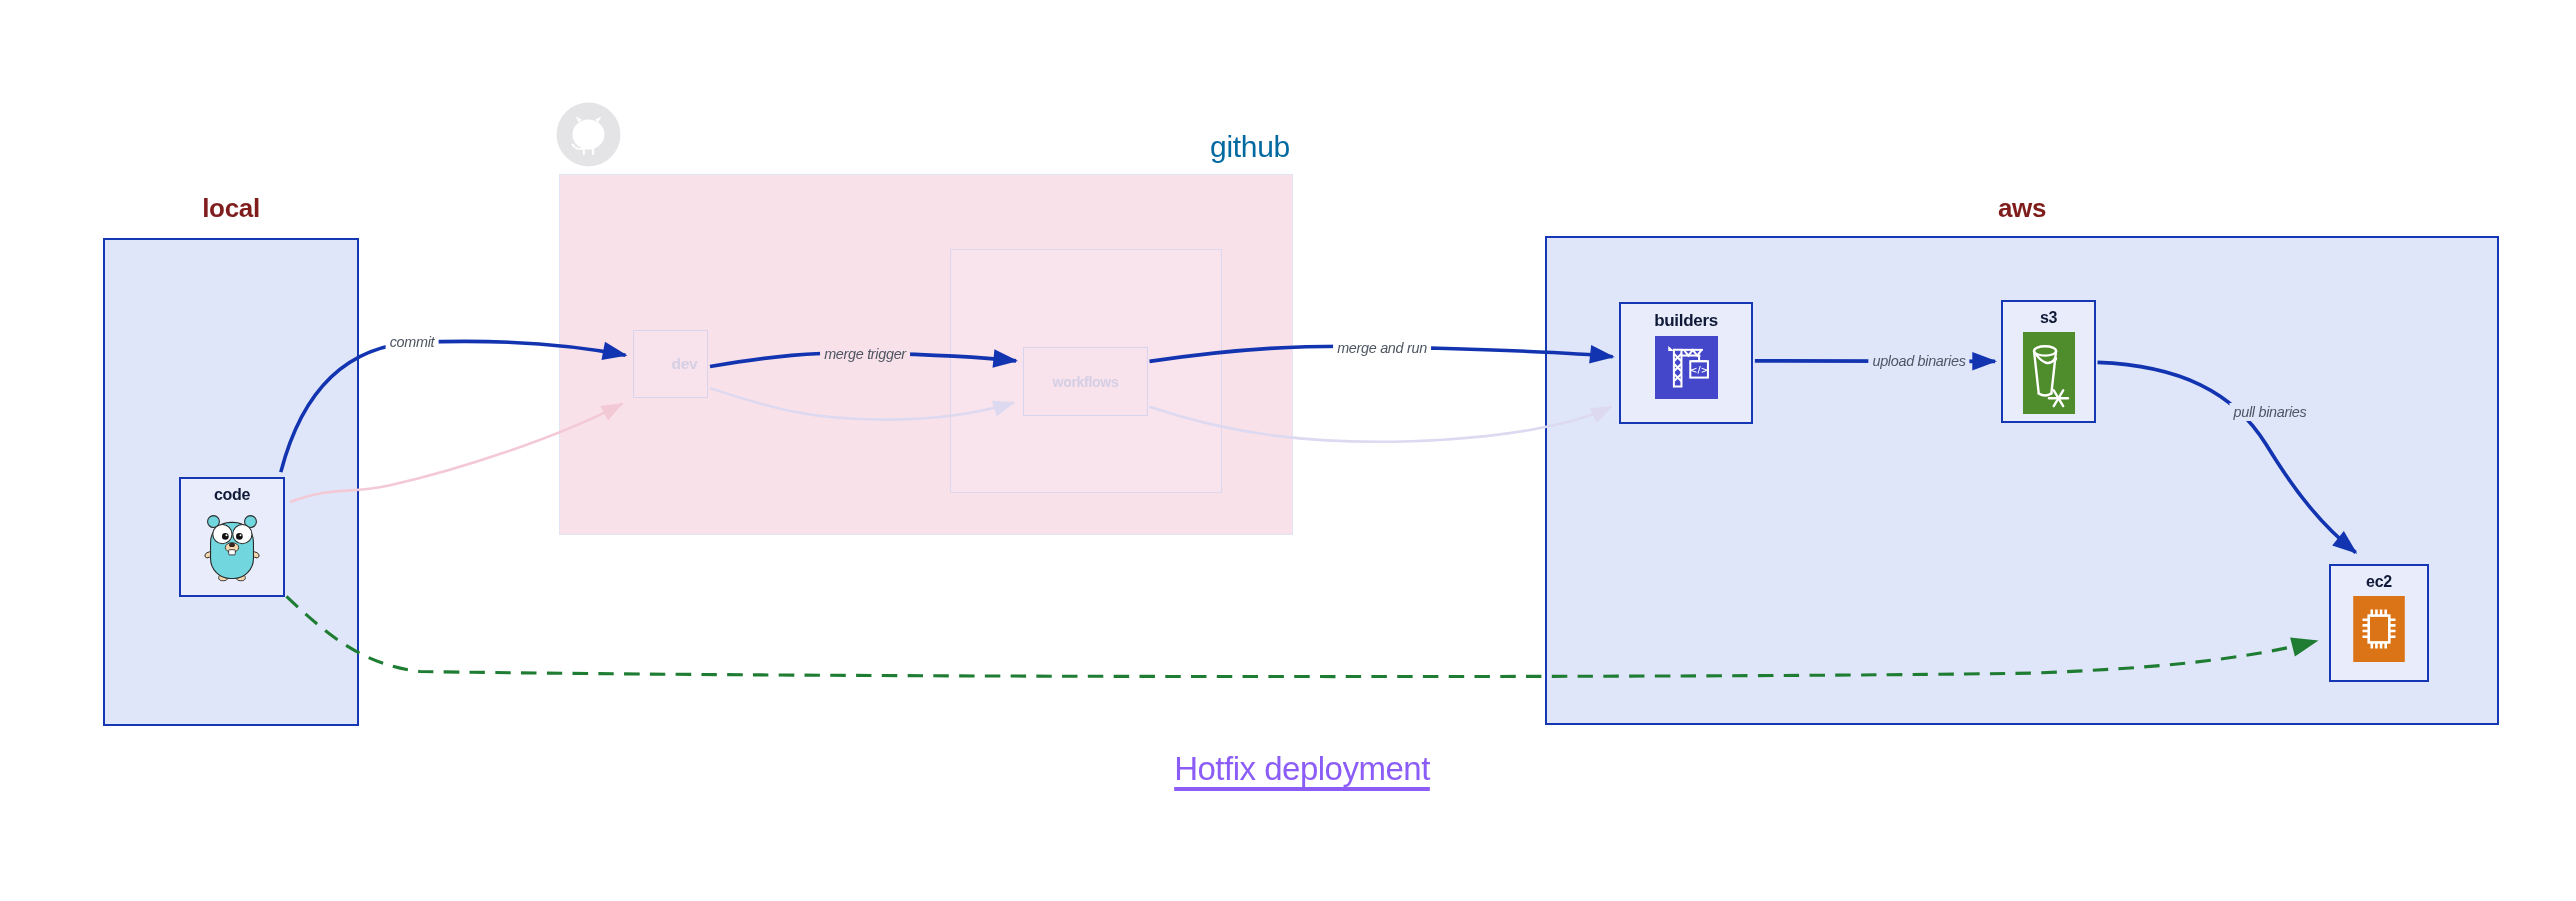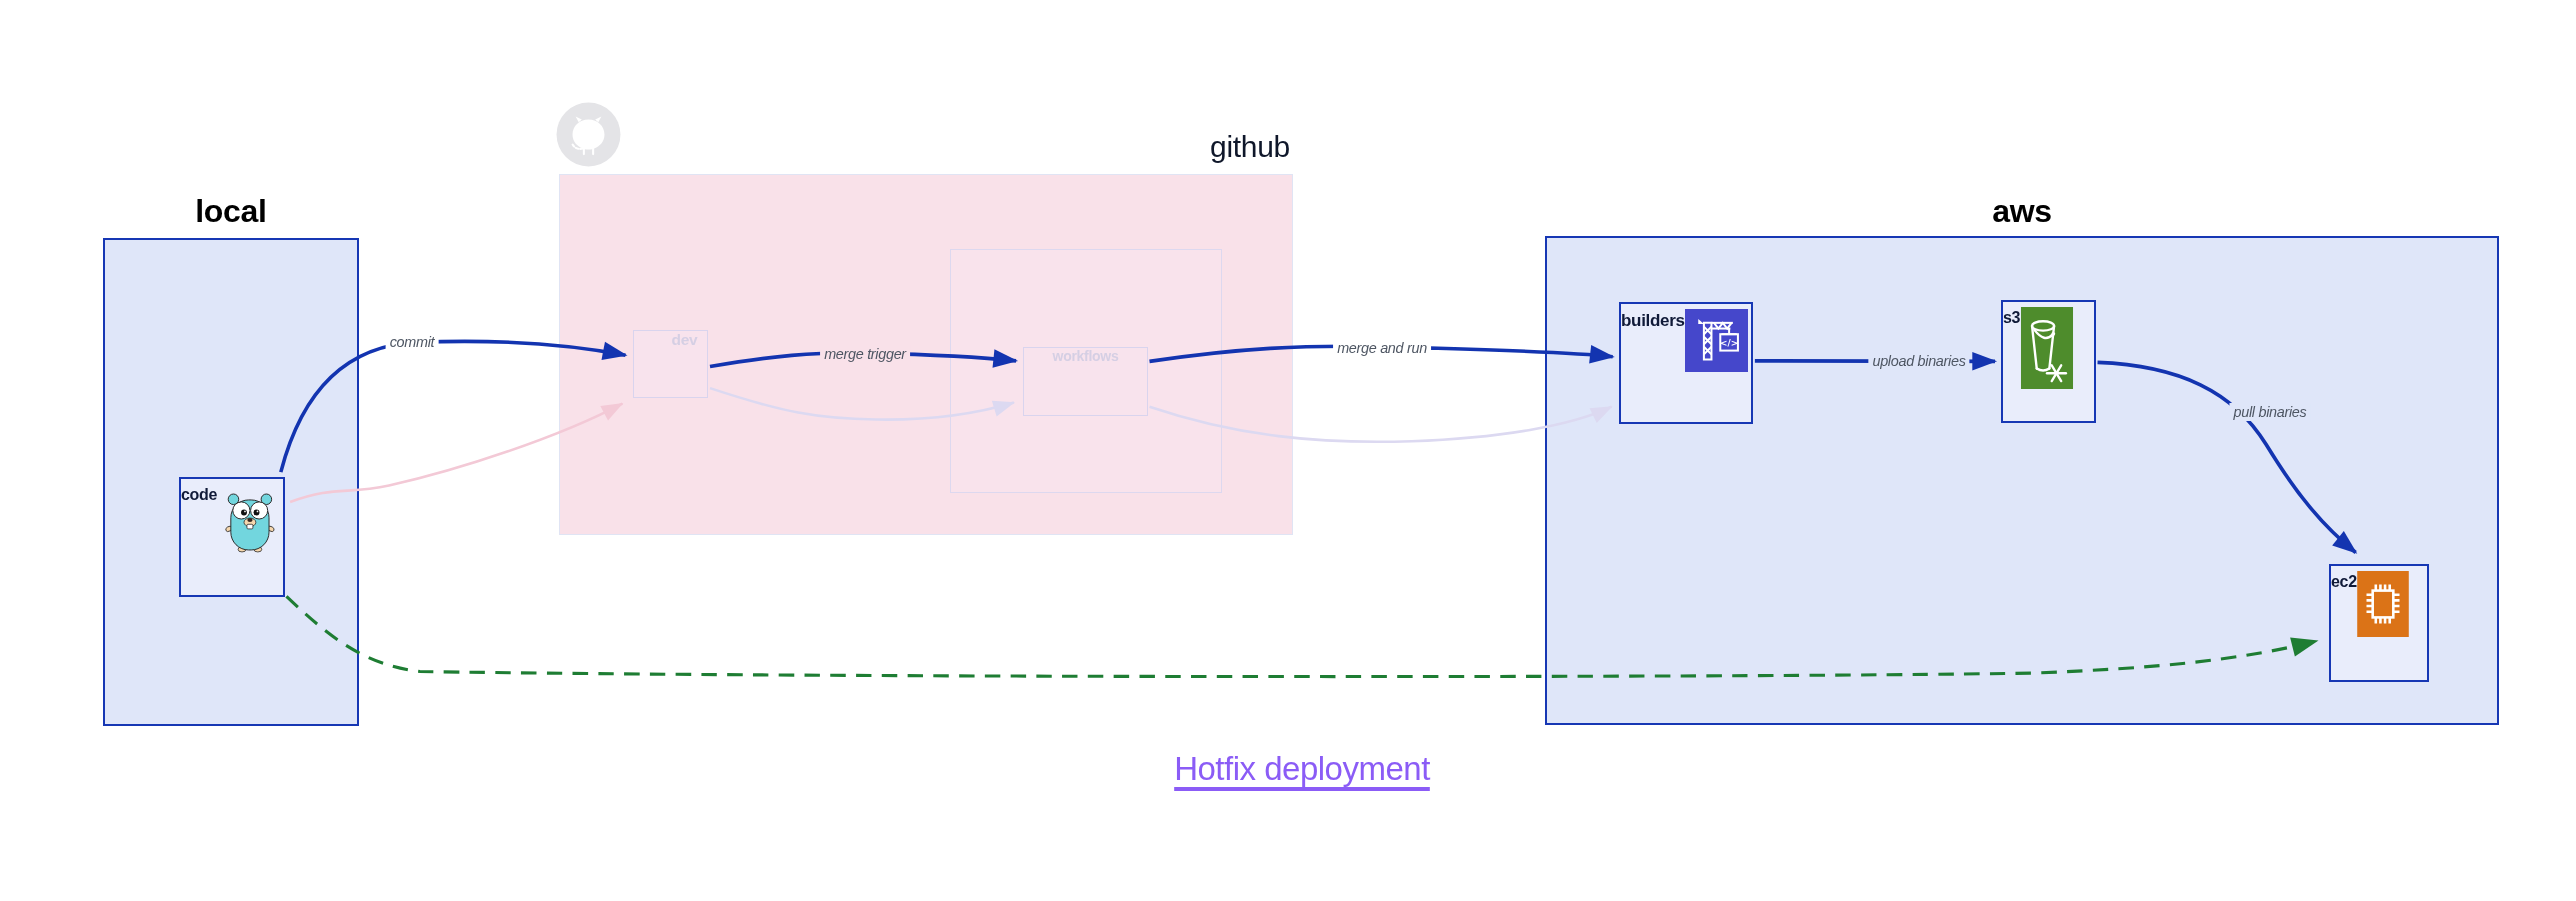--- a/index.html
+++ b/index.html
@@ -6,27 +6,27 @@
   html,body { background:#ffffff; }
   body { font-family:"Liberation Sans", sans-serif; }
   #stage { position:relative; width:2604px; height:902px; background:#ffffff; overflow:hidden; }
 
   
   .container { position:absolute; }
   .c-local, .c-aws { background:#dfe6f9; border:2.1px solid #1637b4; }
   .c-github { background:#f9e1e9; border:1.5px solid #e0e4f4; }
   .c-master { background:#f9e3ec; border:1.5px solid #ddd8ef; }
 
-  .ctr-label { position:absolute; font-weight:600; font-size:32px; color:#000000; letter-spacing:-0.3px; }
+  .ctr-label { position:absolute; font-weight:600; font-size:26px; color:#7f1d1d; letter-spacing:-0.3px; }
   .lbl-local, .lbl-aws { text-align:center; }
-  .lbl-github { text-align:right; font-size:30px; font-weight:500; color:#0f172a; }
+  .lbl-github { text-align:right; font-size:30px; font-weight:500; color:#0369a1; }
   .lbl-master { text-align:center; font-size:21.6px; color:#d8cbd5; }
 
   
-  .node { position:absolute; display:flex; flex-direction:row; }
+  .node { position:absolute; display:flex; flex-direction:column; align-items:center; }
   .node-hi { background:#e9edfb; border:2.1px solid #1637b4; }
   .node-faded { background:#f8e3ed; border:1.5px solid #d9d4ee; }
   .node-label { font-weight:700; font-size:16px; color:#101a38; padding-top:7.2px; letter-spacing:-0.3px; }
   .node-faded .node-label { color:#d5cfe4; padding-top:0; }
   .node-faded { justify-content:center; }
   .node-icon { margin-top:5.2px; }
 
   
   .edge-label { position:absolute; transform:translate(-50%,-50%); font-style:italic; font-size:14.4px;
                 color:#4e5663; white-space:nowrap; padding:1px 4.1px; letter-spacing:-0.3px; z-index:6; }

